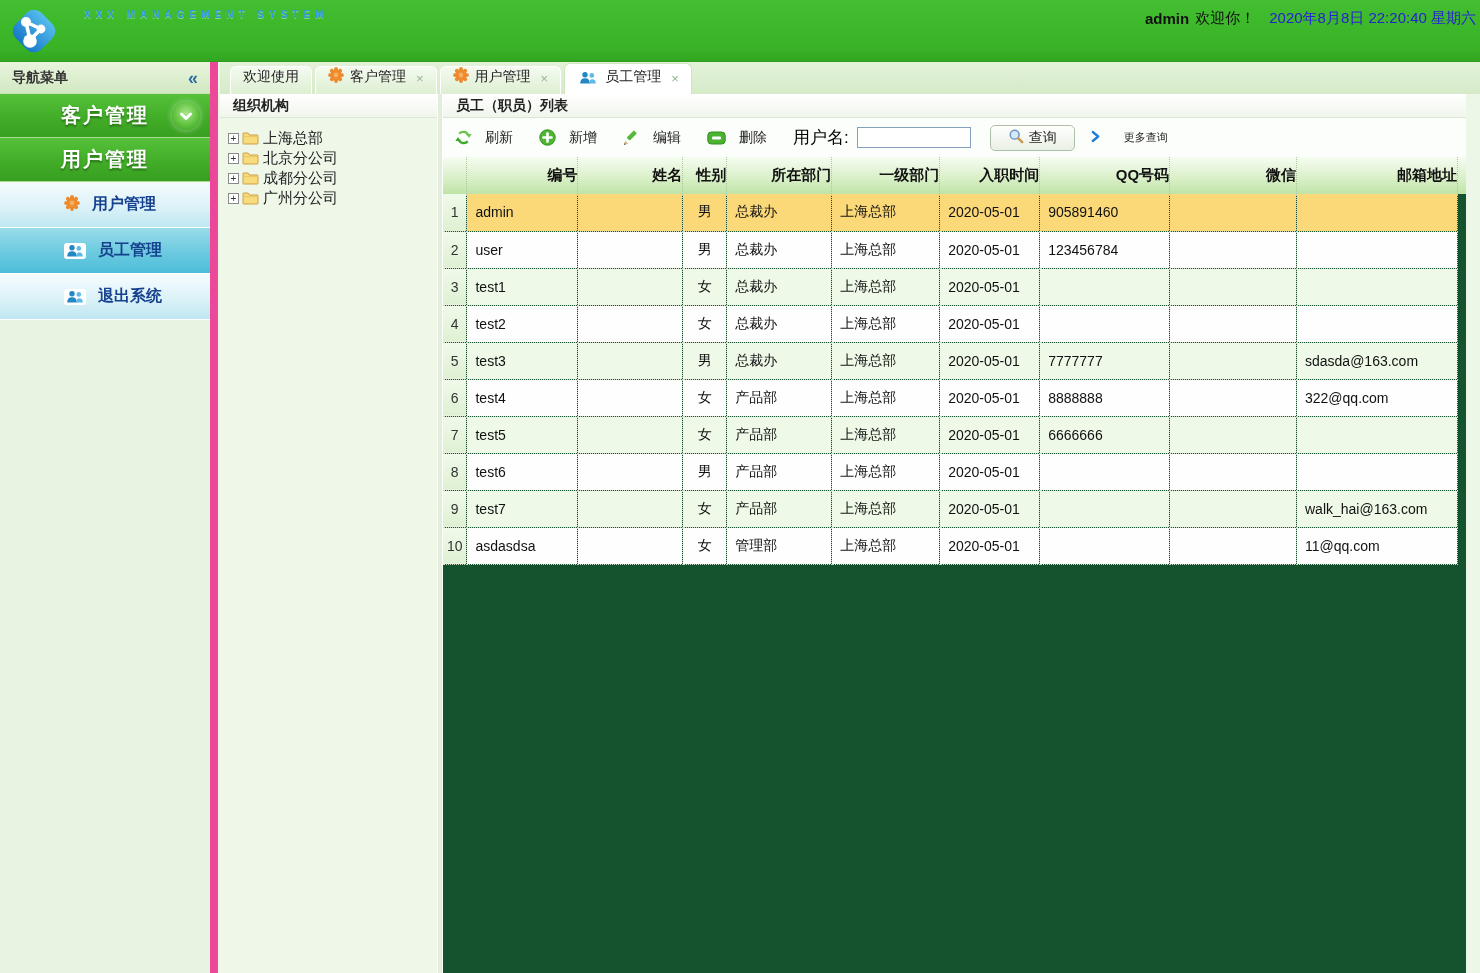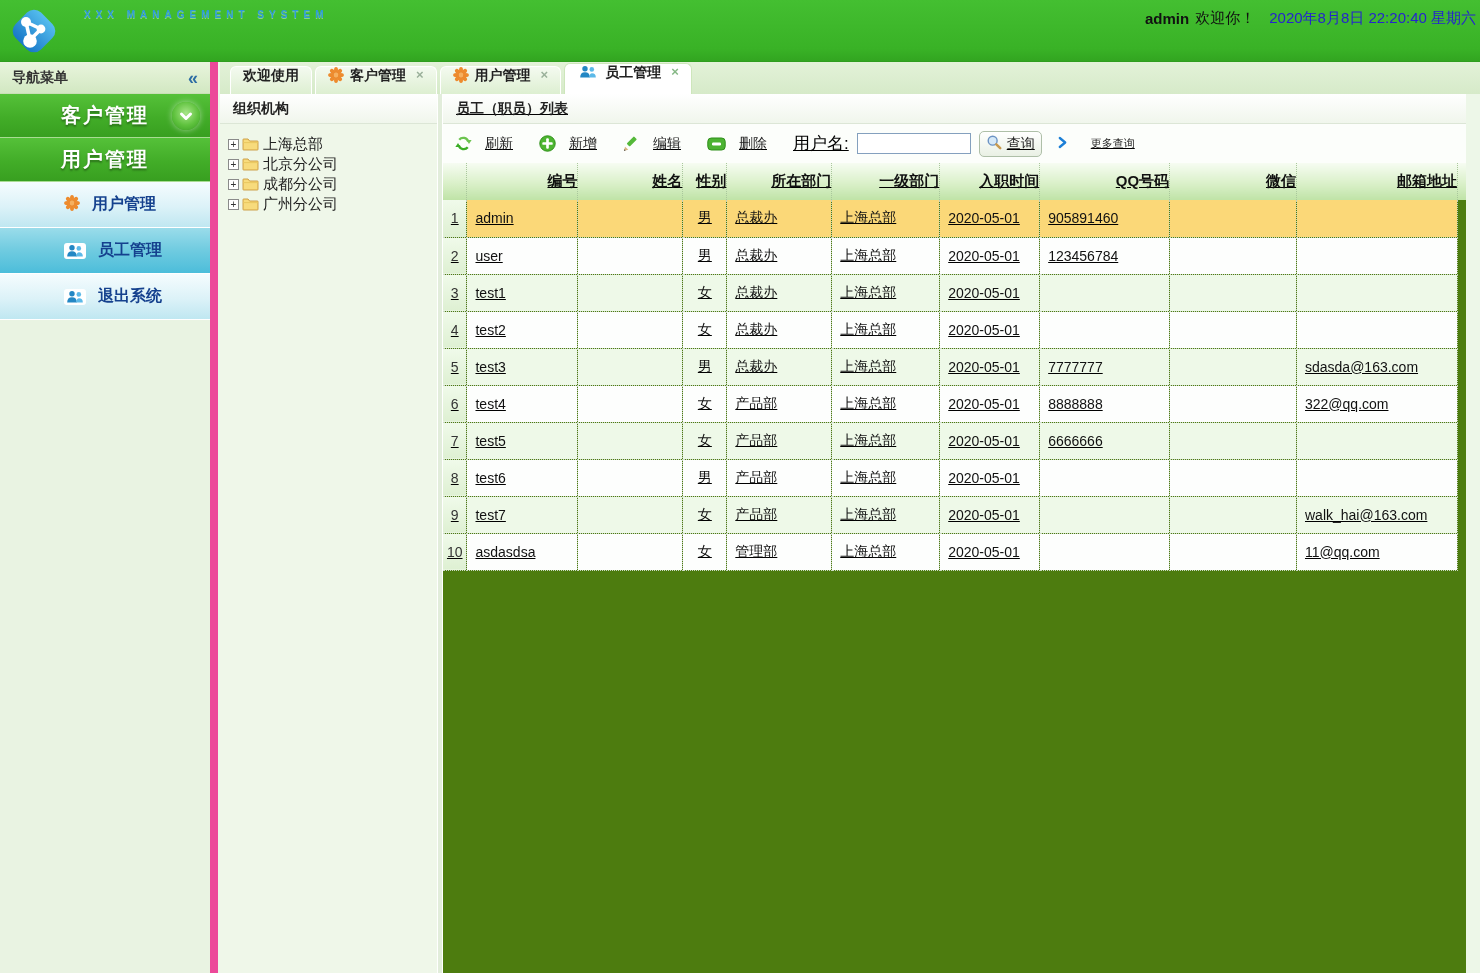--- a/index.html
+++ b/index.html
@@ -39,55 +39,55 @@
   .menu-item { height:46px; display:flex; align-items:center; gap:12px; padding-left:64px;
     background:linear-gradient(180deg,#f5fcfe 0%,#dcf2f8 55%,#bfe7f1 100%);
     border-bottom:1px solid #ffffff; cursor:pointer; }
   .menu-item.selected { background:linear-gradient(180deg,#9adcea 0%,#6fcbe0 50%,#4cbdda 100%); }
   .menu-item-label { color:#15418e; font-size:16px; font-weight:bold; }
 
   
   .tabbar { position:absolute; left:220px; top:62px; width:1260px; height:32px;
     background:linear-gradient(180deg,#e3f2d8,#d6eac9);
     display:flex; align-items:flex-end; padding-left:10px; }
-  .tab { display:flex; align-items:flex-start; gap:6px; height:28px; padding:0 12px; margin-right:3px;
+  .tab { display:flex; align-items:flex-end; gap:6px; height:28px; padding:8px 12px; margin-right:3px;
     background:linear-gradient(180deg,#f4faf0,#ddefd1); border:1px solid #ffffff; border-bottom:none;
-    border-radius:6px 6px 0 0; font-size:14px; color:#222; cursor:pointer; white-space:nowrap;font-weight:bold; }
+    border-radius:6px 6px 0 0; font-size:14px; color:#222; cursor:pointer; white-space:nowrap; }
   .tab.active { height:31px; background:#ffffff; border:1px solid #cde6bb; border-bottom:none; }
   .tab-close { color:#9ab09a; font-size:13px; margin-left:4px; cursor:pointer; }
   .tab.active .tab-close { color:#86b886; }
 
   
   .tree-panel { position:absolute; left:220px; top:94px; width:217px; height:879px;
     background:#eff7e9; }
   .v-divider { position:absolute; left:437px; top:94px; width:6px; height:879px;
     background:#e2eddb; border-left:1px solid #fff; border-right:1px solid #fff; }
   .main-panel { position:absolute; left:443px; top:94px; width:1023px; height:879px;
-    background:#4d7c0f;text-decoration:underline; }
-  .panel-header { height:30px; background:linear-gradient(180deg,#ffffff,#f0f6ec);
+    background:#14532d; }
+  .panel-header { height:24px; background:linear-gradient(180deg,#ffffff,#f0f6ec);
     border-bottom:1px solid #dce6d6; display:flex; align-items:center; padding-left:13px;
     font-size:14px; font-weight:bold; color:#222; }
 
   
   .tree-list { padding:10px 4px 0 8px; }
   .tree-node { display:flex; align-items:center; height:20px; cursor:pointer; }
   .tree-expander { width:11px; height:11px; border:1px solid #8a8a8a; background:#fff;
     font-size:10px; line-height:9px; text-align:center; color:#333; margin-right:3px; flex:none; }
   .tree-node .icon { margin-right:4px; display:inline-flex; }
   .tree-label { font-size:15px; color:#222; }
 
   
   .toolbar { height:39px; background:#fcfefb; display:flex; align-items:center; padding-left:12px; }
   .tool-btn { display:flex; align-items:center; gap:13px; margin-right:26px; font-size:14px;
     color:#222; cursor:pointer; }
   .tool-btn .icon { display:inline-flex; }
   .username-label { font-size:17px; color:#000; margin-right:8px; }
   .search-input { width:114px; height:21px; border:1px solid #84a0be; background:#fff;
     font-size:13px; padding:0 3px; }
-  .search-btn { margin-left:8px; height:26px; padding:0 6px; border:1px solid #aebfa8;
+  .search-btn { margin-left:19px; height:26px; padding:0 17px; border:1px solid #aebfa8;
     border-radius:5px; background:linear-gradient(180deg,#ffffff,#e9f0e4);
     display:flex; align-items:center; gap:5px; font-size:14px; color:#222; cursor:pointer; }
   .more-link { margin-left:16px; display:flex; align-items:center; gap:24px; font-size:11px;
     color:#222; cursor:pointer; }
 
   
   table.grid { border-collapse:collapse; table-layout:fixed; }
   .grid th { height:37px; background:linear-gradient(180deg,#f6fcf2 0%,#daf0c9 55%,#bfe3a7 100%);
     font-size:15px; font-weight:bold; color:#111; text-align:right;
     border-right:1px dotted #a9c79b; cursor:pointer; }

